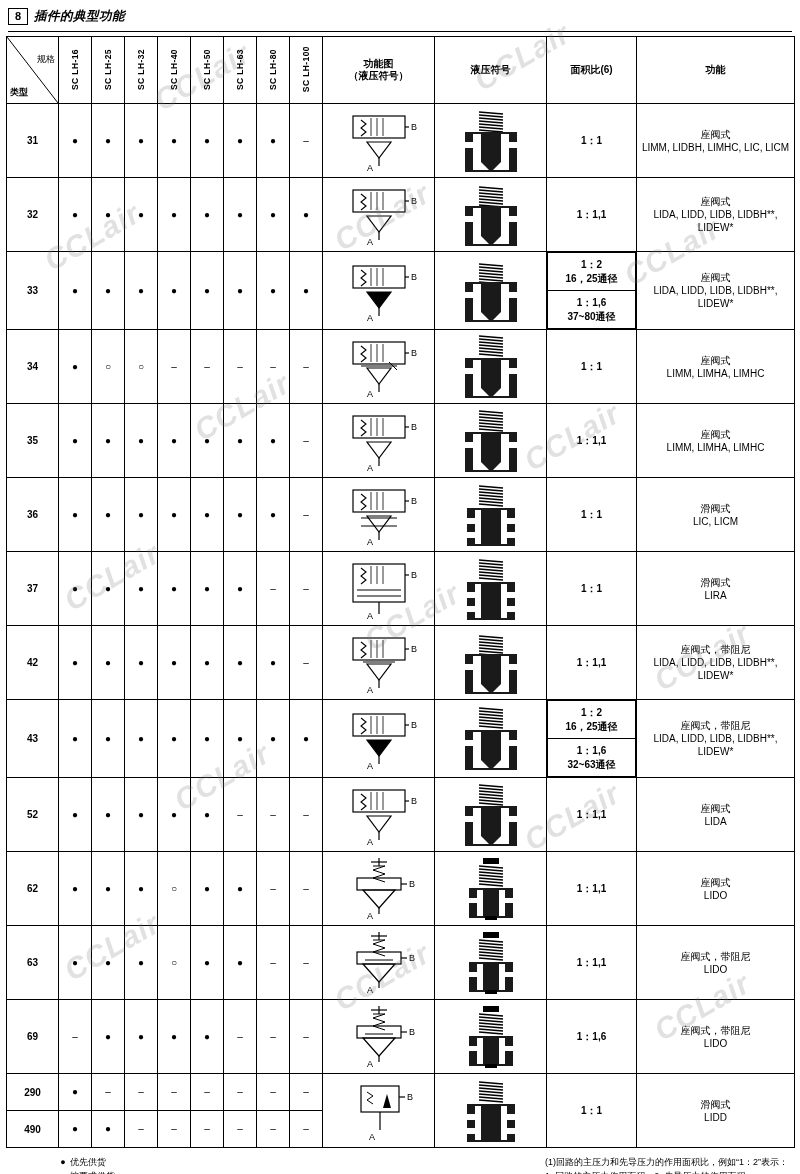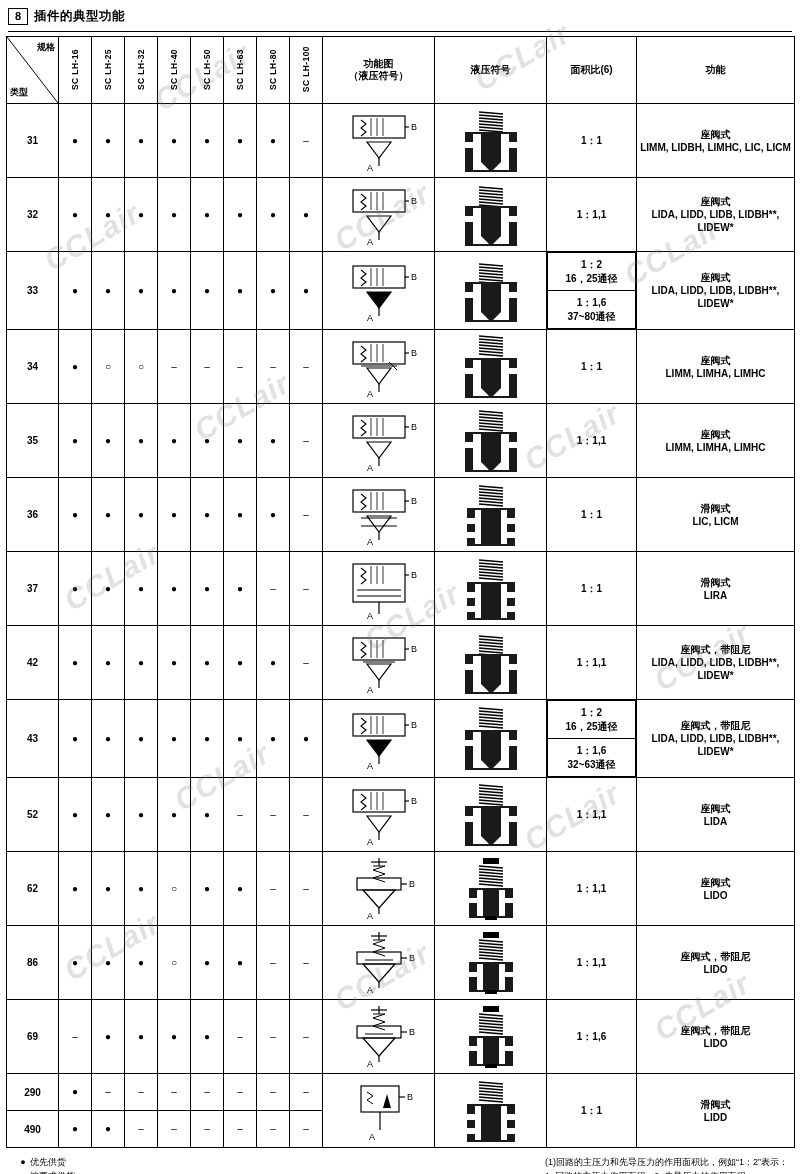--- a/index.html
+++ b/index.html
@@ -9,64 +9,64 @@
     color:#000;position:relative;overflow:hidden;
   }
   .page{position:relative;width:800px;height:1174px;box-sizing:border-box;padding:8px 6px 4px 6px;}
 
   
   .title-row{display:flex;align-items:center;gap:6px;margin:0 0 6px 2px;}
   .title-num{
     border:1px solid #000;font-size:11px;line-height:1;
     padding:2px 4px;font-weight:bold;min-width:10px;text-align:center;
   }
-  .title-text{font-size:12.5px;font-weight:bold;letter-spacing:.5px;}
+  .title-text{font-size:12.5px;font-weight:bold;letter-spacing:.5px;font-style:italic;}
   .title-rule{border-bottom:1.5px solid #000;margin:3px 2px 4px 2px;}
 
   
   table.main{
     border-collapse:collapse;width:788px;margin:0 auto;
     table-layout:fixed;
   }
   table.main td,table.main th{
     border:1px solid #000;padding:0;text-align:center;vertical-align:middle;
     font-size:10px;
   }
   
   .hd-corner{height:66px;position:relative;padding:0;}
   .hd-corner .diag{position:absolute;left:0;top:0;width:100%;height:100%;}
-  .hd-corner .spec{position:absolute;right:3px;top:4px;font-size:9px;font-weight:bold;}
+  .hd-corner .spec{position:absolute;right:3px;top:16px;font-size:9px;font-weight:normal;}
   .hd-corner .type{position:absolute;left:3px;bottom:4px;font-size:9px;font-weight:bold;text-align:center;}
   .hd-vert{height:66px;}
   .hd-vert .v{
     writing-mode:vertical-rl;transform:rotate(180deg);
     font-size:8.5px;font-weight:bold;letter-spacing:.4px;
     white-space:nowrap;display:inline-block;line-height:1;
   }
   .hd-plain{font-size:9.5px;font-weight:bold;line-height:1.25;}
 
   .rowtype{font-size:13px;font-weight:bold;}
   .dot{font-size:11px;line-height:1;}
   .ratio{font-size:9.5px;font-weight:bold;line-height:1.35;}
   .ratio .sub{font-size:10px;}
-  .func{font-size:8.3px;font-weight:bold;line-height:1.3;text-align:left;padding:0 3px;}
+  .func{font-size:8.3px;font-weight:normal;line-height:1.3;text-align:left;padding:0 3px;}
   .func .l1{display:block;}
   .func .l2{display:block;}
 
   .split{border-collapse:collapse;width:100%;height:100%;}
   .split td{border:none;}
   .split tr:first-child td{border-bottom:1px solid #000;}
 
   
   .symcell,.seccell{padding:2px 0;}
   svg{display:block;margin:0 auto;}
 
   
   .footer{display:flex;justify-content:space-between;margin:8px 6px 0 10px;}
-  .legend div{font-size:9px;line-height:1.55;white-space:nowrap;}
+  .legend div{font-size:9px;line-height:1.55;white-space:nowrap;margin-left:40px;}
   .legend .mk{display:inline-block;width:14px;text-align:center;}
   .note{font-size:9px;line-height:1.5;text-align:left;max-width:420px;}
 
   
   .wm{
     position:absolute;color:rgba(120,120,120,0.22);
     font-size:30px;font-weight:bold;font-style:italic;
     transform:rotate(-30deg);pointer-events:none;user-select:none;
     letter-spacing:1px;white-space:nowrap;
   }
@@ -652,21 +652,21 @@
       <rect x="46" y="62" width="12" height="4" fill="#000"></rect>
     </svg>
           </td>
           <td class="ratio">1：1,1</td>
           <td class="func">
             <span class="l1">座阀式</span>
             <span class="l2">LIDO</span>
           </td>
         </tr>
         <tr style="height:74px">
-          <td class="rowtype">86</td>
+          <td class="rowtype">63</td>
           <td class="dot">●</td>
           <td class="dot">●</td>
           <td class="dot">●</td>
           <td class="dot">○</td>
           <td class="dot">●</td>
           <td class="dot">●</td>
           <td class="dot">–</td>
           <td class="dot">–</td>
           <td class="symcell">
             <svg width="104" height="66" viewBox="0 0 104 66">

